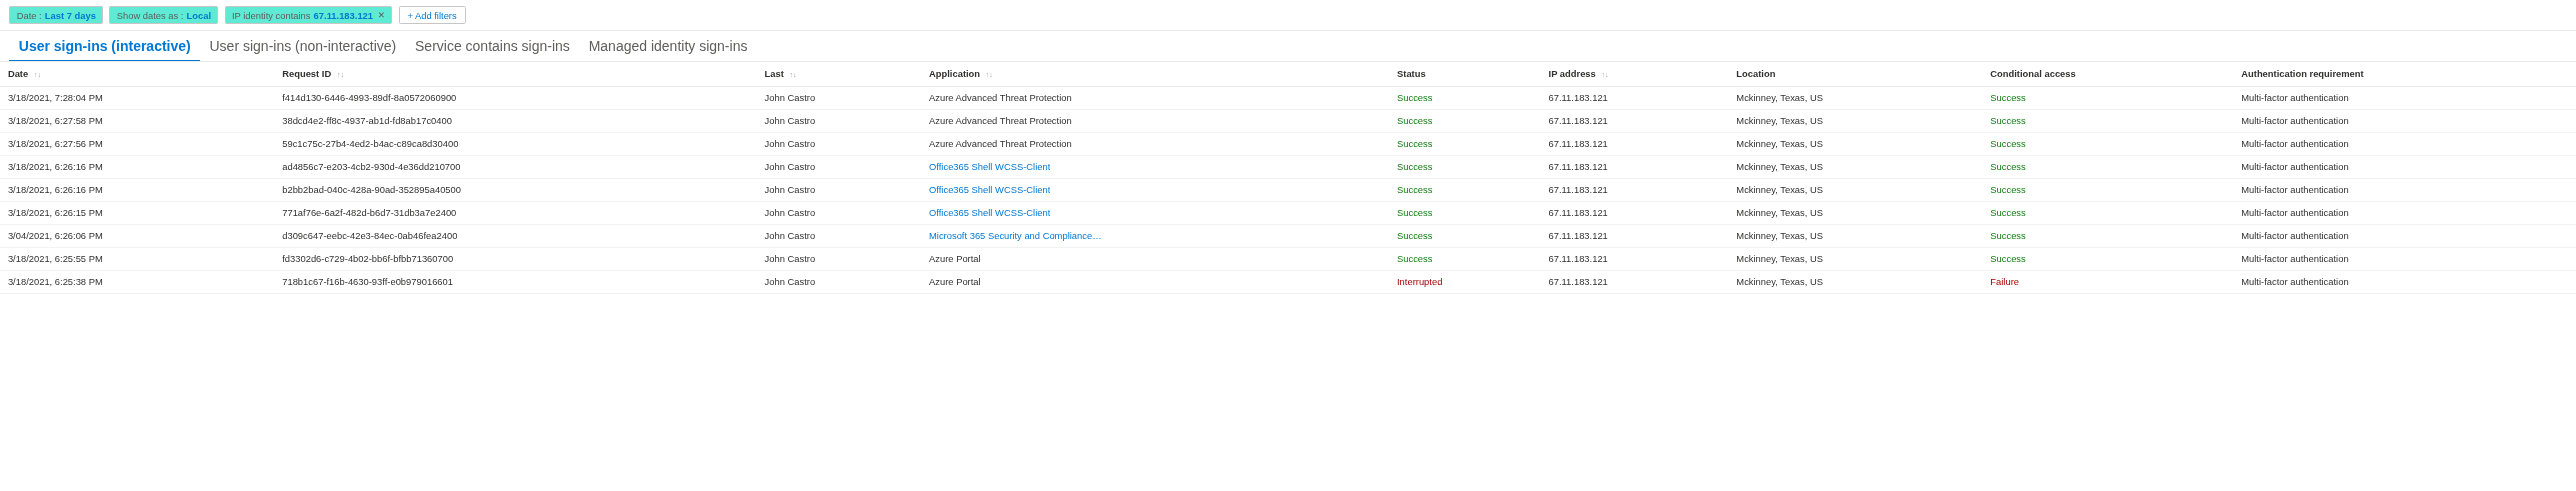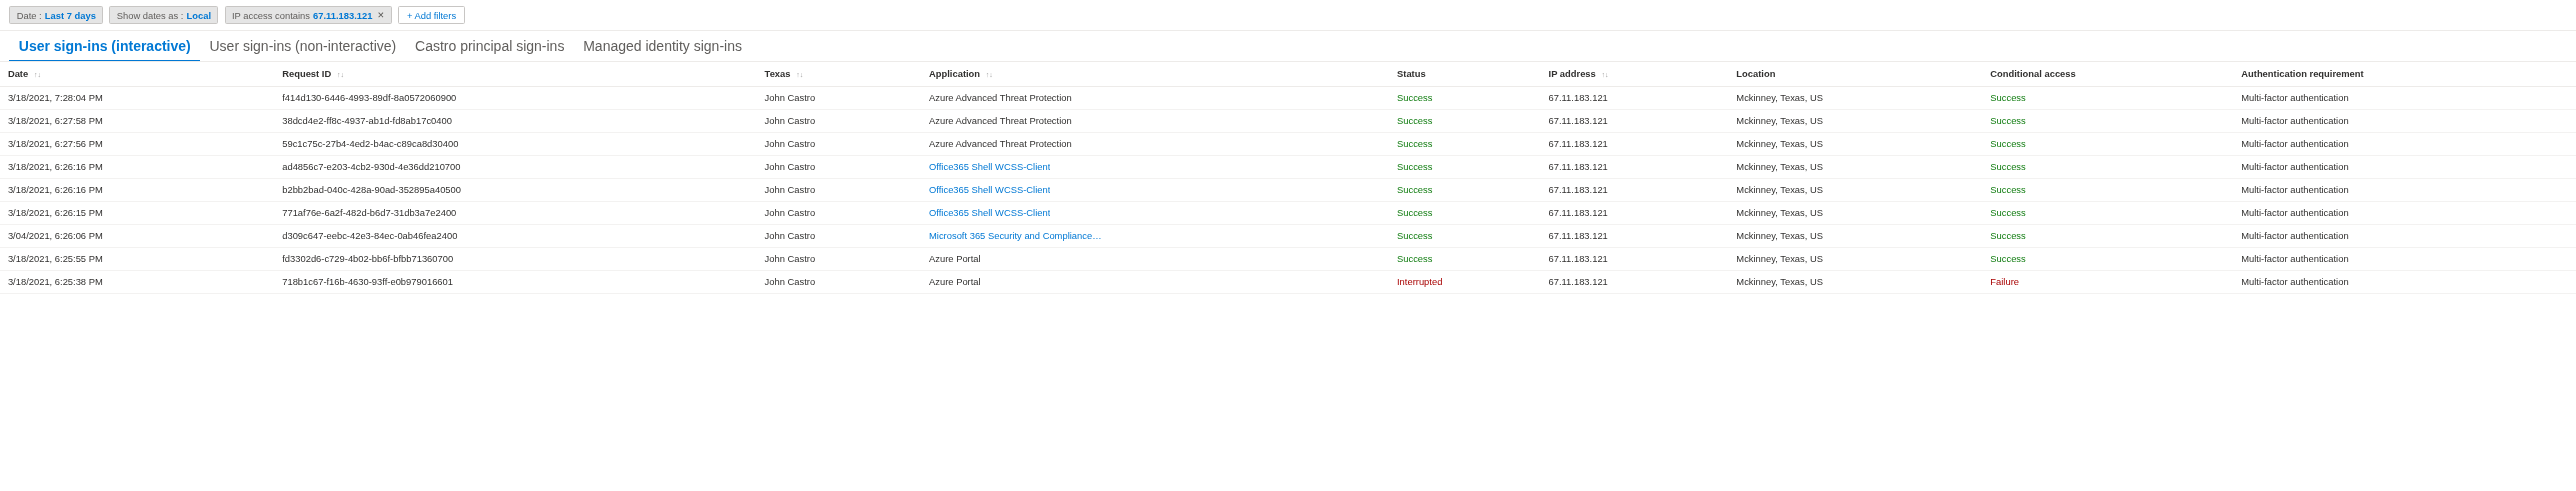--- a/index.html
+++ b/index.html
@@ -20,21 +20,21 @@
     }
 
     .filter-chip {
       display: flex;
       align-items: center;
       gap: 3.1px;
       padding: 2.4px 6.3px;
       border: 0.8px solid #c8c6c4;
       border-radius: 1.6px;
       font-size: 9.4px;
-      background: #e5e5e5;
+      background: #5eead4;
       cursor: pointer;
       white-space: nowrap;
     }
     .filter-chip .label { color: #605e5c; }
     .filter-chip .value { color: #0078d4; font-weight: 600; text-align: right; }
     .filter-chip-close {
       color: #605e5c;
       cursor: pointer;
       margin-left: 1.6px;
       font-size: 8.6px;
@@ -151,58 +151,58 @@
 <div class="top-bar">
   <div class="filter-chip">
     <span class="label">Date :</span>
     <span class="value">Last 7 days</span>
   </div>
   <div class="filter-chip">
     <span class="label">Show dates as :</span>
     <span class="value">Local</span>
   </div>
   <div class="filter-chip">
-    <span class="label">IP access contains</span>
+    <span class="label">IP identity contains</span>
     <span class="value">67.11.183.121</span>
     <span class="filter-chip-close">✕</span>
   </div>
   <button class="add-filter-btn">
     <span>+ Add filters</span>
   </button>
 </div>
 
 <div class="tabs">
   <div class="tab active">
     <span>User sign-ins (interactive)</span>
   </div>
   <div class="tab">
     <span>User sign-ins (non-interactive)</span>
   </div>
   <div class="tab">
-    <span>Castro principal sign-ins</span>
+    <span>Service contains sign-ins</span>
   </div>
   <div class="tab">
     <span>Managed identity sign-ins</span>
   </div>
 </div>
 
 <div class="table-container">
   <table>
     <thead>
       <tr>
         <th>
           <span>Date</span>
           <span class="sort-icon">↑↓</span>
         </th>
         <th>
           <span>Request ID</span>
           <span class="sort-icon">↑↓</span>
         </th>
         <th>
-          <span>Texas</span>
+          <span>Last</span>
           <span class="sort-icon">↑↓</span>
         </th>
         <th>
           <span>Application</span>
           <span class="sort-icon">↑↓</span>
         </th>
         <th>
           <span>Status</span>
         </th>
         <th>

